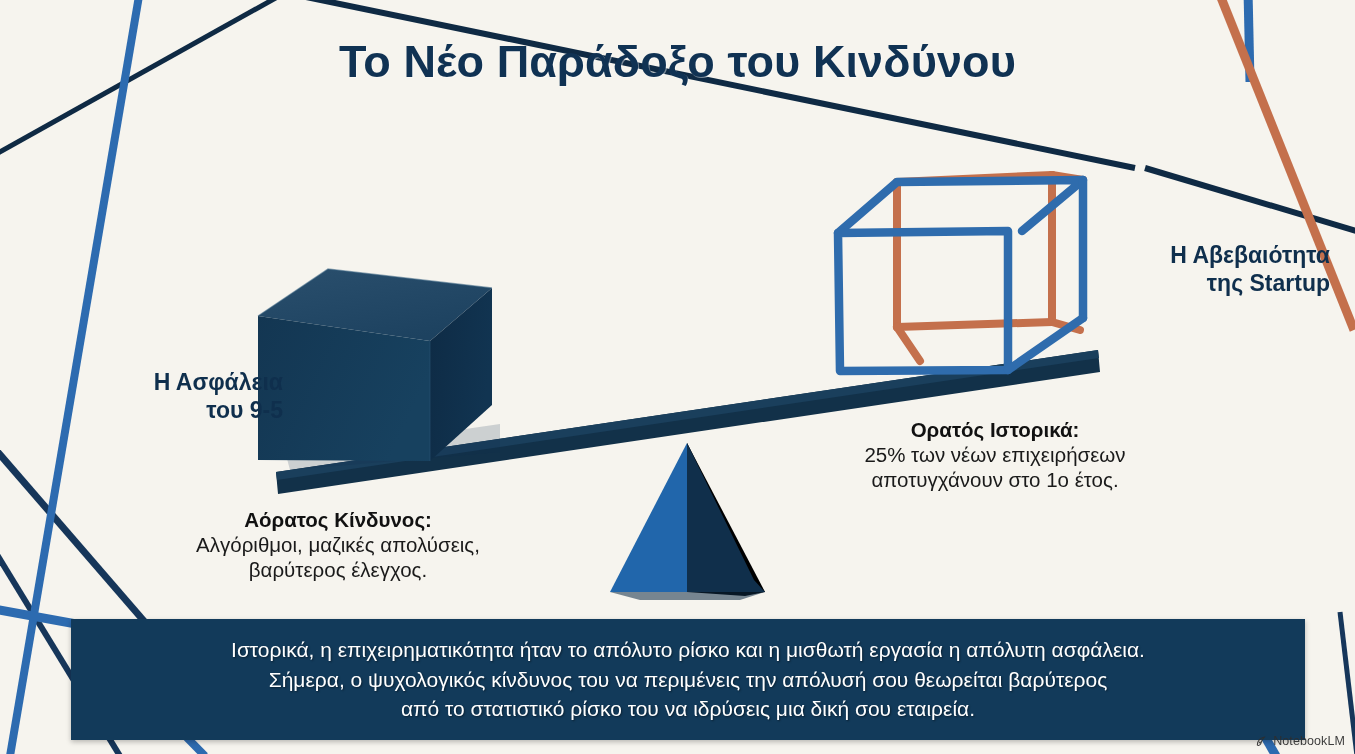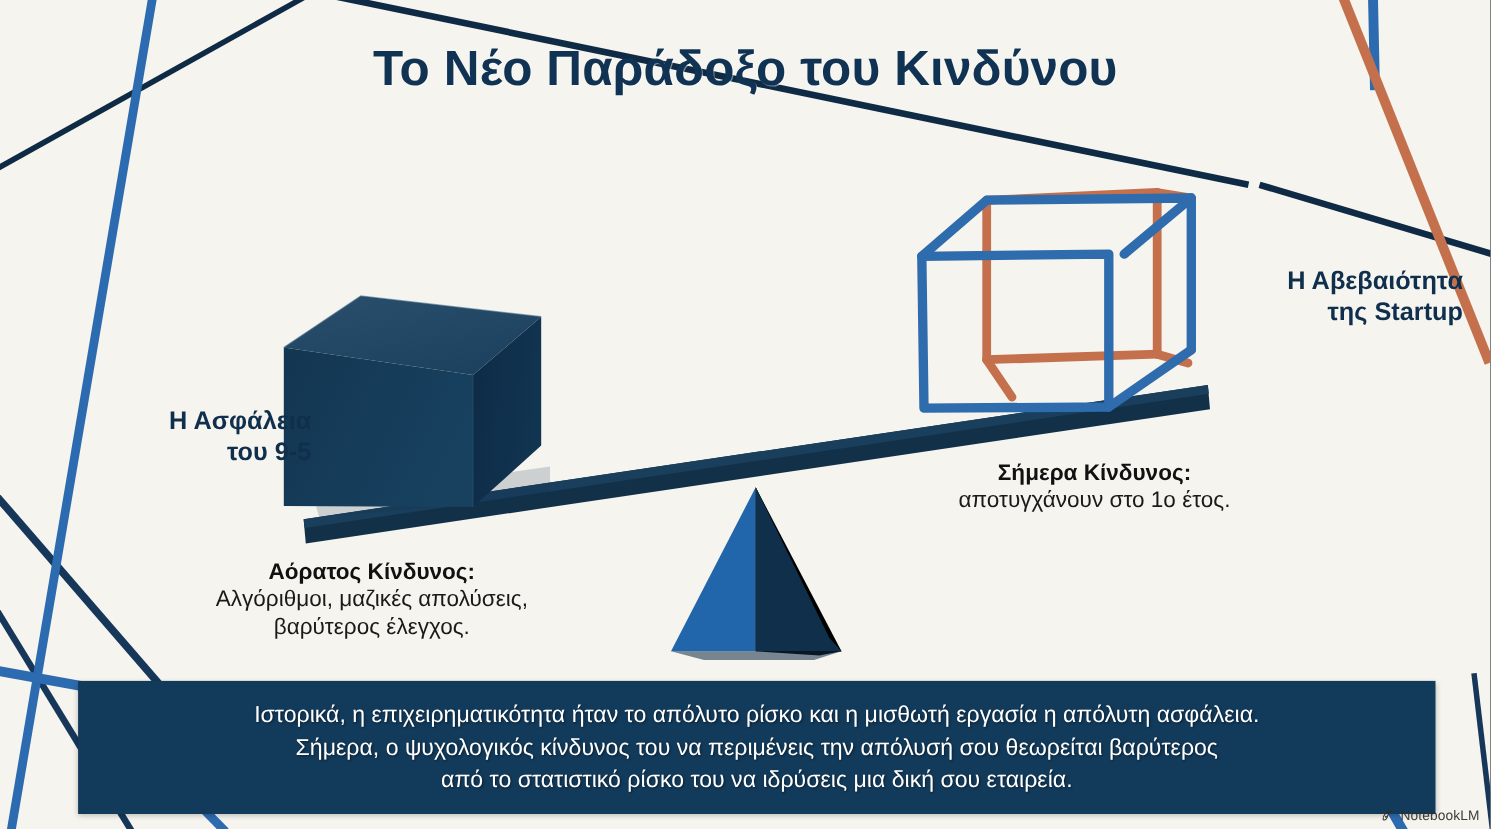--- a/index.html
+++ b/index.html
@@ -241,21 +241,22 @@
     <div>της Startup</div>
   </div>
 
   <div class="lbl cap" id="caption-invisible">
     <div class="lbl-head">Αόρατος Κίνδυνος:</div>
     <div>Αλγόριθμοι, μαζικές απολύσεις,</div>
     <div>βαρύτερος έλεγχος.</div>
   </div>
 
   <div class="lbl cap" id="caption-visible">
-    <div class="lbl-head">Σήμερα Κίνδυνος:</div>
+    <div class="lbl-head">Ορατός Ιστορικά:</div>
+    <div>25% των νέων επιχειρήσεων</div>
     <div>αποτυγχάνουν στο 1ο έτος.</div>
   </div>
 
   <div id="footer" style="background: rgb(18, 58, 90);">
     <div class="ftxt">
       <div>Ιστορικά, η επιχειρηματικότητα ήταν το απόλυτο ρίσκο και η μισθωτή εργασία η απόλυτη ασφάλεια.</div>
       <div>Σήμερα, ο ψυχολογικός κίνδυνος του να περιμένεις την απόλυσή σου θεωρείται βαρύτερος</div>
       <div>από το στατιστικό ρίσκο του να ιδρύσεις μια δική σου εταιρεία.</div>
     </div>
   </div>

